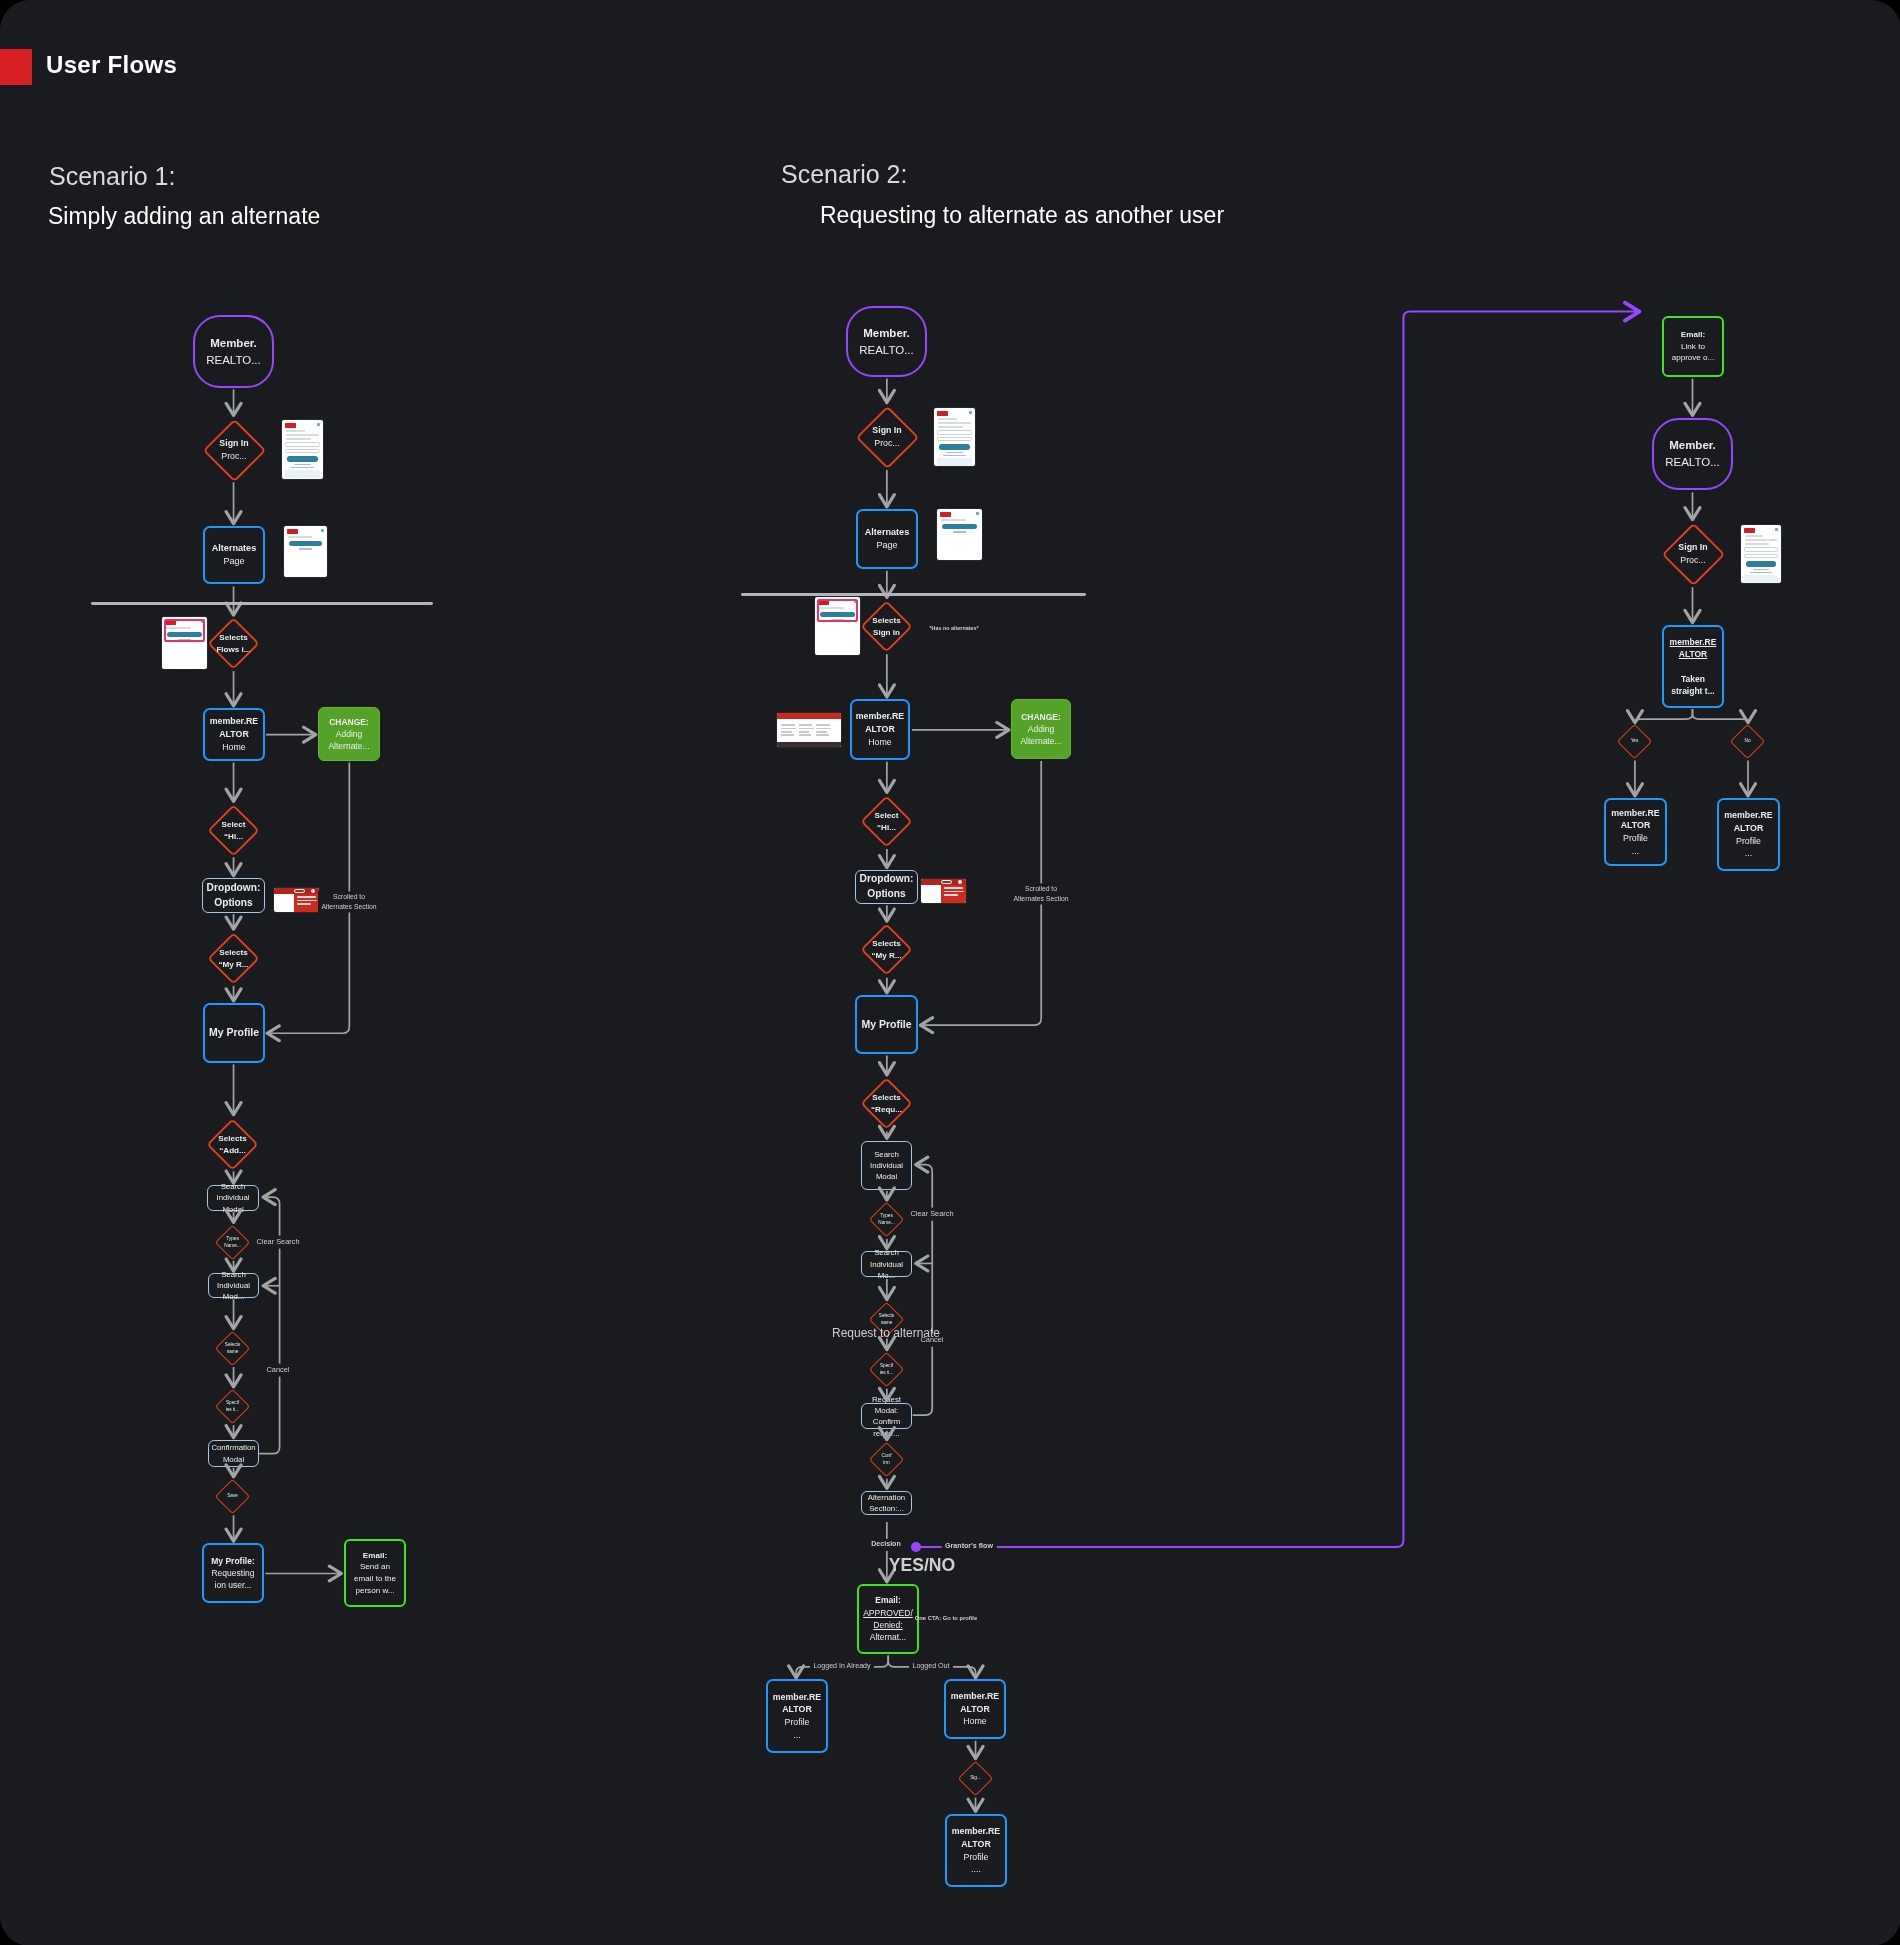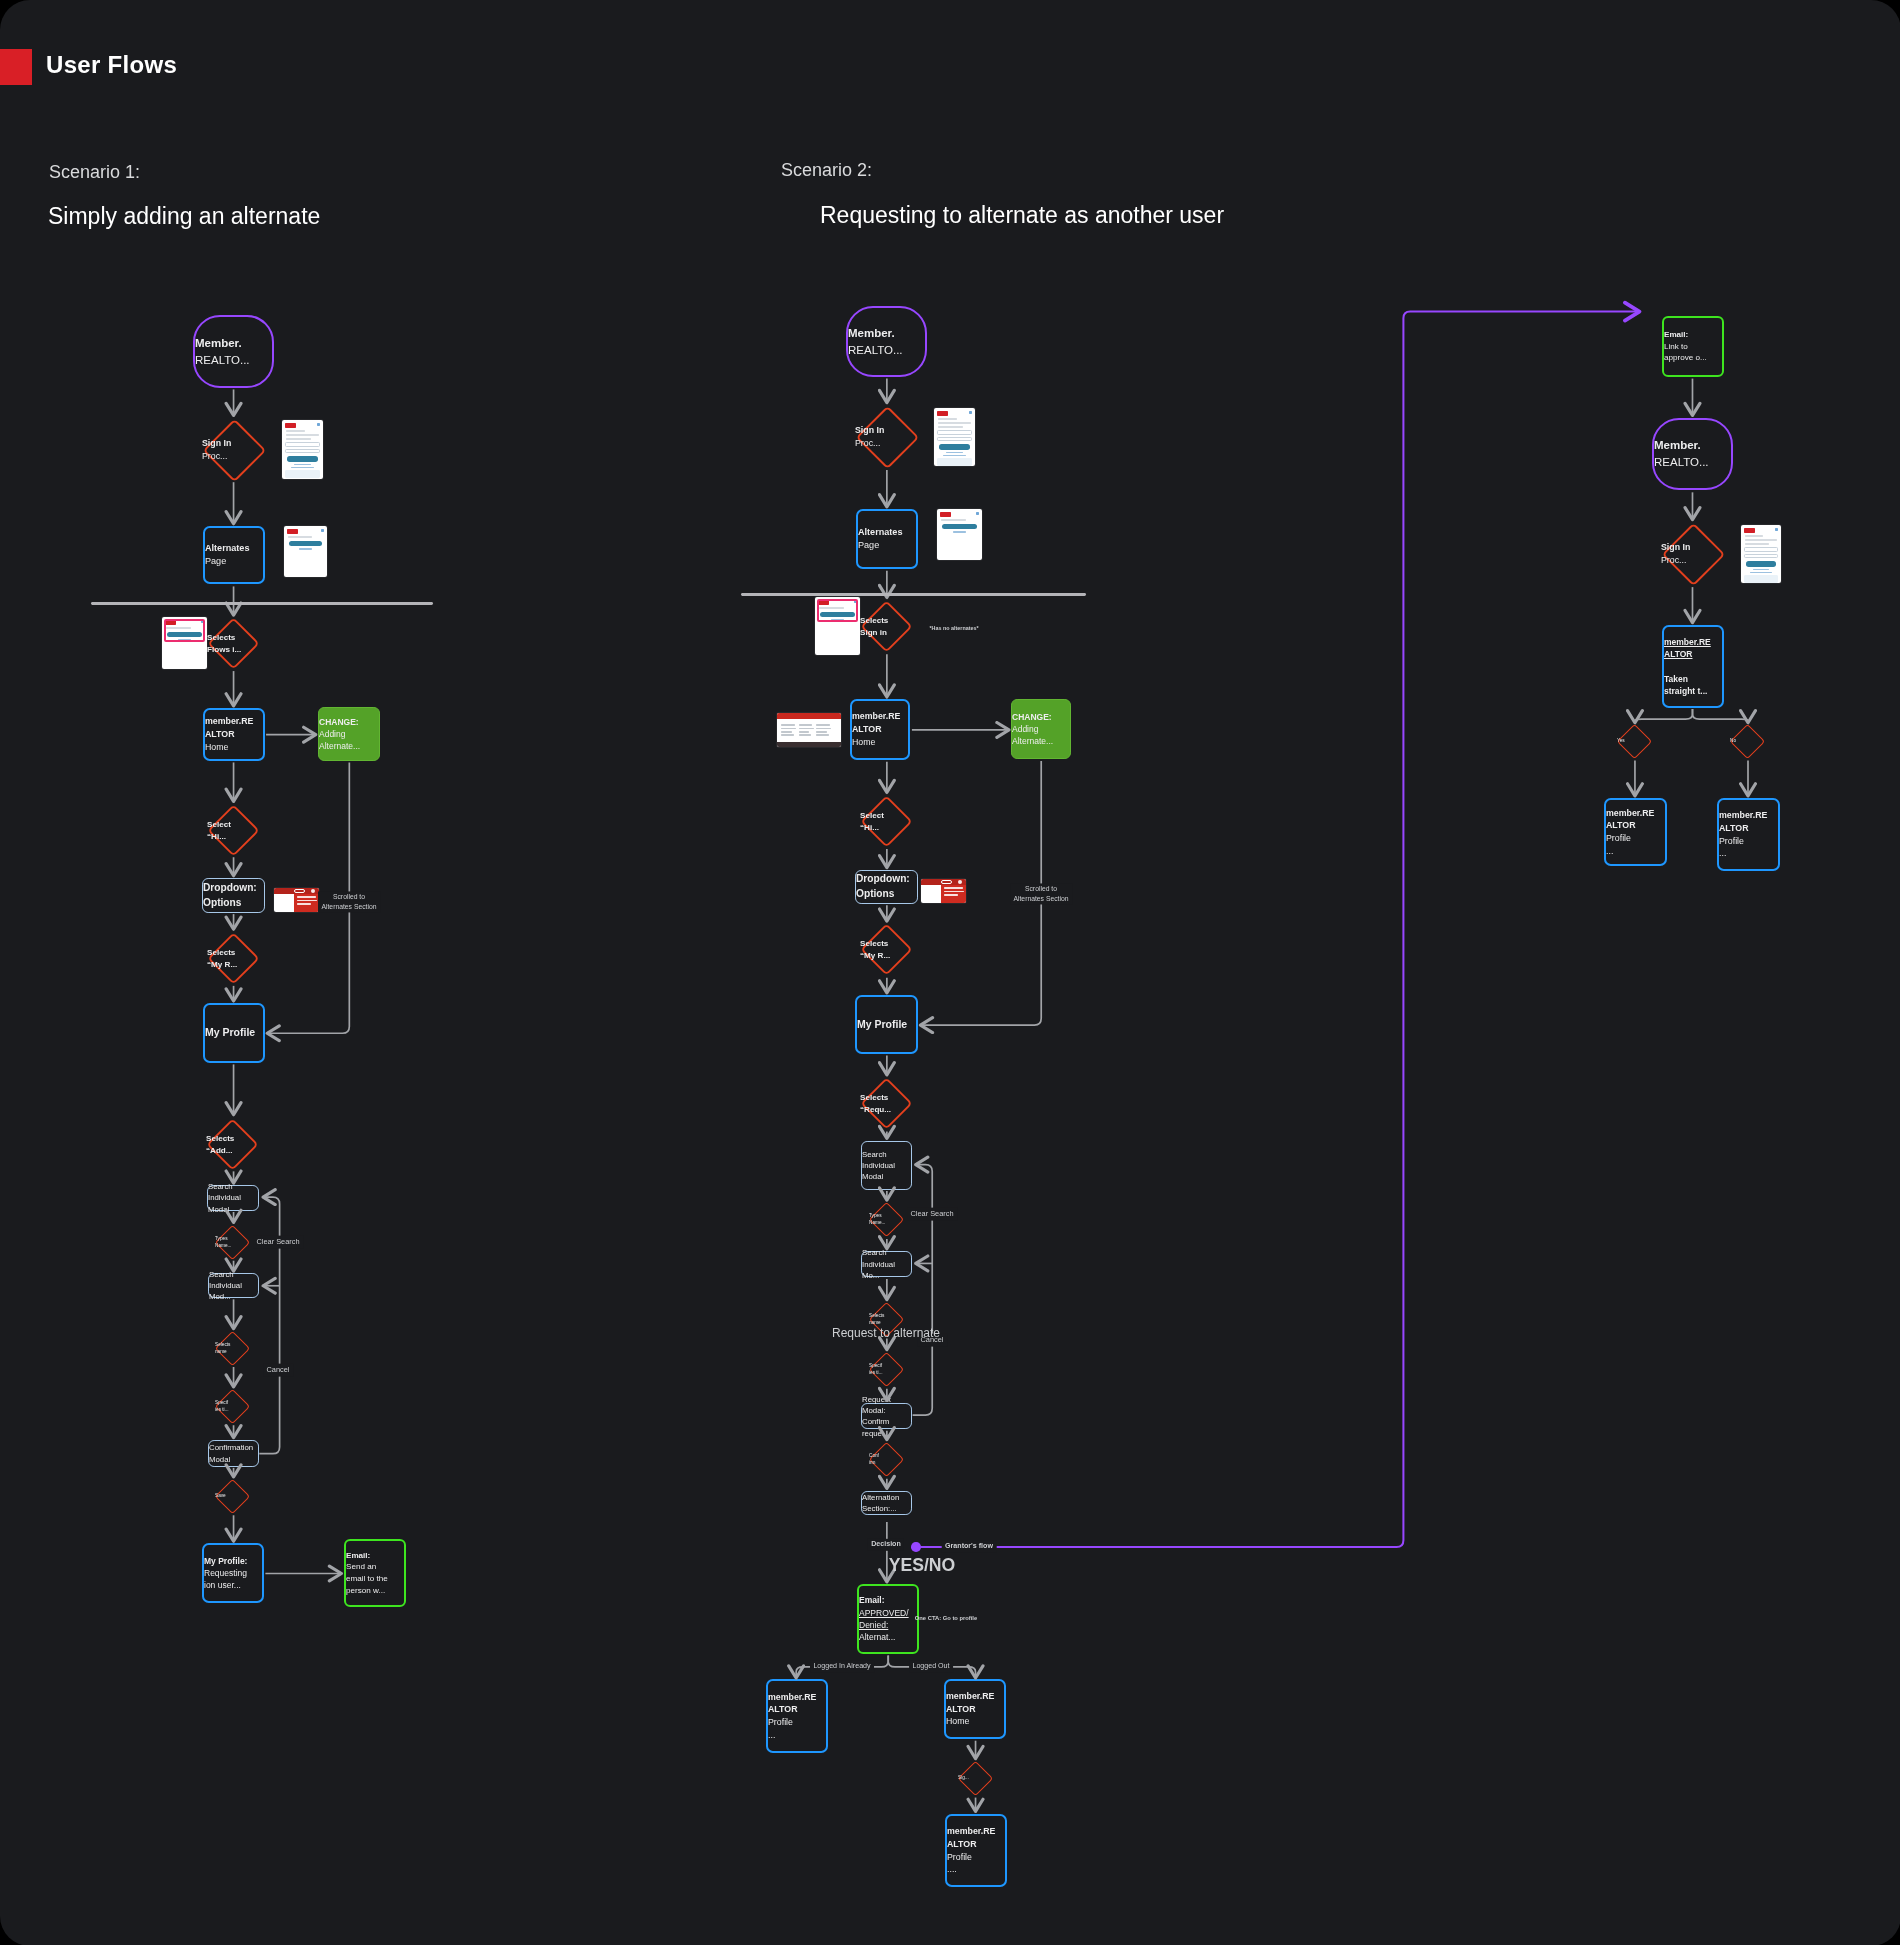--- a/index.html
+++ b/index.html
@@ -3,24 +3,24 @@
 <meta charset="utf-8">
 <style>
   * { margin:0; padding:0; box-sizing:border-box; }
   html,body { background:#000; }
   body { font-family:"Liberation Sans", sans-serif; }
   #canvas { position:absolute; left:0; top:0; width:1901px; height:1946px;
             background:#1A1B1E; border-radius:30px; overflow:hidden; }
   
   .red-tag { position:absolute; left:0; top:49px; width:32px; height:36px; background:#D91F26; }
   .page-title { position:absolute; left:46px; top:51px; font-size:24px; font-weight:bold; color:#FFFFFF; letter-spacing:0.3px; }
-  .scenario-label { position:absolute; font-size:18px; color:#D9DADC; font-weight:400; }
+  .scenario-label { position:absolute; font-size:25px; color:#D9DADC; font-weight:400; }
   .scenario-title { position:absolute; font-size:23px; color:#FFFFFF; font-weight:400; }
   
-  .node { position:absolute; display:flex; align-items:center; justify-content:center; }
+  .node { position:absolute; display:flex; align-items:center; justify-content:center; text-align:center; }
   .node .txt { position:relative; z-index:2; width:100%; line-height:1.45; color:#EDEDEE; }
   .node .txt span { display:block; }
   .node .txt .b { font-weight:bold; }
   .node .txt .u { text-decoration:underline; }
   .purple { border:2px solid #9747FF; border-radius:27px; font-size:11.5px; }
   .blue   { border:2px solid #1E97FF; border-radius:6.8px; font-size:8.8px; }
   .light  { border:1.4px solid #A7C8E9; border-radius:6.1px;  font-size:7.8px; color:#E3E7EB; }
   .green  { background:#54A228; border:1.4px solid #62B632; border-radius:6.1px; font-size:8.5px; }
   .lime   { border:2px solid #3EE51F; border-radius:6.1px; font-size:8.5px; }
   .diamond { background:transparent; }

